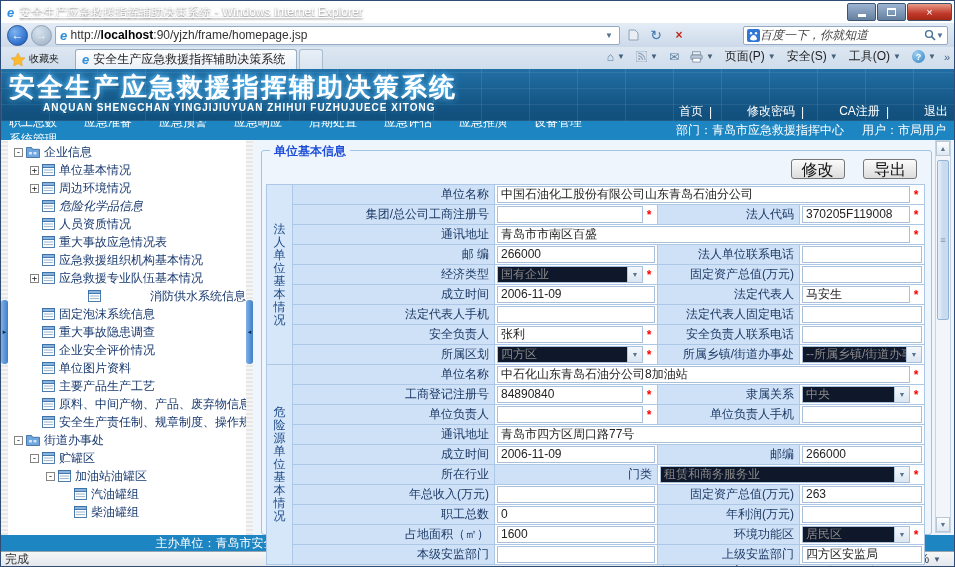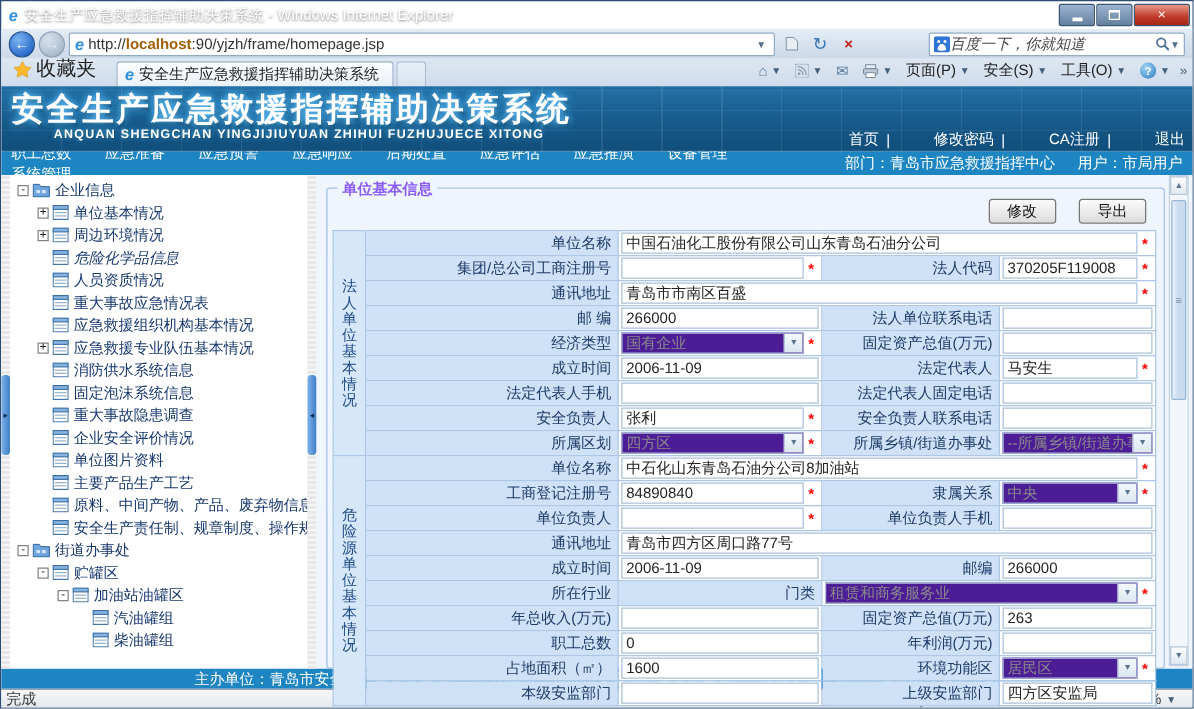--- a/index.html
+++ b/index.html
@@ -2,48 +2,48 @@
 <html><head>
 <meta charset="utf-8">
 <style>
   * { margin:0; padding:0; box-sizing:border-box; }
   html,body { width:955px; height:567px; font-family:"Liberation Sans","DejaVu Sans",sans-serif; }
   .window { width:955px; height:567px; display:flex; flex-direction:column; border:1px solid #2f4d74; background:#fff; overflow:hidden; }
 
   
   .titlebar { height:22px; flex:0 0 22px; display:flex; align-items:center; padding:0 2px 0 6px;
     background:linear-gradient(#8cabd4,#placeholder,#планета) , linear-gradient(#8cabd4,#6189bc 60%,#54709f); color:#fff; font-size:12px; }
-  .titlebar .ttl { margin-left:5px; text-shadow:0 1px 2px rgba(0,0,0,.55); white-space:nowrap; overflow:hidden; flex:1; }
+  .titlebar .ttl { margin-left:5px; text-shadow:0 1px 2px rgba(0,0,0,.55); white-space:nowrap; overflow:hidden; flex:1;text-decoration:underline; }
   .winbtns { display:flex; margin-left:auto; }
   .winbtn { width:29px; height:18px; display:flex; align-items:center; justify-content:center;
     background:linear-gradient(#9db4d2,#64809f); border:1px solid #3c5573; border-radius:2px; margin-left:1px; color:#fff; font-size:11px; cursor:default; }
   .winbtn.close { width:45px; background:linear-gradient(#e89a86,#c0392b 60%,#a52714); }
   .glyph-min { width:8px; height:3px; background:#fff; margin-top:7px; }
   .glyph-max { width:9px; height:8px; border:1px solid #fff; border-top-width:2px; }
 
   
   .addrbar { height:24px; flex:0 0 24px; background:linear-gradient(#e4edf6,#ccd9e9); display:flex; align-items:center; padding:0 6px; gap:3px; }
   .navbtn { width:21px; height:21px; border-radius:50%; display:flex; align-items:center; justify-content:center;
     font-size:12px; color:#fff; background:radial-gradient(circle at 35% 30%,#7db4ef,#2e6fce 70%,#1c4f9e); border:1px solid #23528f; }
   .navbtn.fwd { background:radial-gradient(circle at 35% 30%,#d7e2ee,#aebecf 70%,#93a6ba); color:#e9eef4; border-color:#8fa2b6; }
   .addrfield { width:565px; height:19px; background:#fff; border:1px solid #93abc4; border-radius:2px;
     display:flex; align-items:center; padding:0 2px 0 4px; font-size:12px; color:#333; }
-  .addrfield .host { font-weight:bold; color:#a16207; }
+  .addrfield .host { font-weight:bold; color:#000000; }
   .addr-dd { margin-left:auto; color:#55718e; font-size:8px; padding:0 4px; }
   .mini-btn { width:20px; height:20px; display:flex; align-items:center; justify-content:center; font-size:12px; border-radius:2px; }
   .refresh { color:#3c78b4; font-size:14px; }
   .stopx { color:#c1271b; font-weight:bold; }
   .searchbox { margin-left:auto; width:205px; height:19px; background:#fff; border:1px solid #93abc4; border-radius:2px;
     display:flex; align-items:center; gap:0; padding:0 3px; font-size:12px; }
   .searchbox .stext { color:#444; font-style:italic; flex:1; white-space:nowrap; overflow:hidden; }
   .sep-dd { color:#55718e; font-size:8px; }
 
   
   .favbar { height:22px; flex:0 0 22px; background:linear-gradient(#dde7f2,#cfdceb); display:flex; align-items:flex-end; padding:0 4px; }
-  .favbtn { display:flex; align-items:center; gap:4px; font-size:16px; color:#1e1e1e; padding:2px 8px 3px 6px;text-align:right; }
+  .favbtn { display:flex; align-items:center; gap:4px; font-size:10px; color:#1e1e1e; padding:2px 8px 3px 6px;text-align:right; }
   .tab { width:222px; height:20px; background:linear-gradient(#fdfeff,#e9f0f8); border:1px solid #97adc4; border-bottom:none;
     border-radius:3px 3px 0 0; display:flex; align-items:center; gap:4px; padding:0 6px; font-size:12px; color:#222; margin-left:8px; }
   .tab .tab-title { white-space:nowrap; overflow:hidden; }
   .tabstub { width:24px; height:20px; border:1px solid #a9bccf; border-bottom:none; border-radius:3px 3px 0 0; background:linear-gradient(#e8eff7,#d9e4f0); margin-left:2px; }
   .cmdbar { margin-left:auto; display:flex; align-items:center; gap:5px; font-size:12px; color:#1e1e1e; padding-bottom:3px; }
   .cmd-dd { font-size:8px; color:#44607c; }
   .cmd-item { display:flex; align-items:center; gap:3px; padding:1px 3px; }
   .helpbtn { width:13px; height:13px; border-radius:50%; background:radial-gradient(circle at 35% 30%,#9fd1f2,#2d7fc1); color:#fff; font-size:9px; font-weight:bold; display:flex; align-items:center; justify-content:center; }
   .chev { color:#44607c; font-size:11px; }
   .ie-e { color:#2f8fdd; font-weight:bold; font-style:italic; font-size:13px; line-height:1; }
@@ -76,32 +76,32 @@
   .tree-row { height:18px; display:flex; align-items:center; white-space:nowrap; }
   .tree-exp { width:9px; height:9px; flex:0 0 9px; border:1px solid #848484; background:#fff; color:#222; font-size:9px; line-height:7px;
     text-align:center; margin-right:3px; font-family:"DejaVu Sans Mono",monospace; }
   .tree-spc { width:12px; flex:0 0 12px; }
   .tree-ico { margin-right:4px; display:flex; }
   .tree-lbl { cursor:default; }
 
   
   .main { flex:1; position:relative; padding:10px 22px 0 8px; min-width:0; }
   .groupbox { position:relative; border:1px solid #a3c3e3; border-radius:3px; padding:2px 6px 0 4px; height:100%; }
-  .gtitle { position:absolute; top:-8px; left:8px; background:#eef5fc; color:#8b5cf6; font-weight:bold; font-size:12px; padding:0 4px; }
+  .gtitle { position:absolute; top:-8px; left:8px; background:#eef5fc; color:#1d4ed8; font-weight:bold; font-size:12px; padding:0 4px; }
   .btnrow { text-align:right; padding:6px 8px 5px 0; }
-  .fbtn { width:54px; height:20px; margin-left:14px; font-size:12px; color:#111; border:1px solid #777;
+  .fbtn { width:54px; height:20px; margin-left:14px; font-size:16px; color:#111; border:1px solid #777;
     border-radius:3px; background:linear-gradient(#fbfbfb,#dcdcdc); cursor:default; }
   table.form { border-collapse:collapse; width:100%; table-layout:fixed; }
   td { border:1px solid #adc8e6; height:19px; padding:0; font-size:12px; overflow:hidden; white-space:nowrap; }
   td.grp { background:#d7e7fa; color:#1d4a86; text-align:center; vertical-align:middle; line-height:13px; white-space:pre-line; }
   td.lbl { background:#cfe1f7; color:#1c3a66; text-align:right; padding:0 5px 0 2px; }
   td.val { background:#fff; padding:1px 2px; }
   .vwrap { display:flex; align-items:center; height:17px; }
   .inp { flex:1; min-width:0; height:17px; line-height:15px; border:1px solid #a9c0da; background:#fff; padding:0 3px; color:#222; overflow:hidden; }
-  .sel { flex:1; min-width:0; height:17px; border:1px solid #a9c0da; background:#4c1d95; color:#8a8a8a; display:flex; align-items:center; overflow:hidden; }
+  .sel { flex:1; min-width:0; height:17px; border:1px solid #a9c0da; background:#0f172a; color:#8a8a8a; display:flex; align-items:center; overflow:hidden; }
   .sel .seltext { padding-left:3px; flex:1; overflow:hidden; }
   .sel .arr { flex:0 0 15px; height:100%; background:linear-gradient(#f4f8fc,#dbe6f1); border-left:1px solid #b7c9dd;
     color:#5a7591; font-size:7px; display:flex; align-items:center; justify-content:center; }
   .star { flex:0 0 12px; color:#f00; text-align:center; font-weight:bold; }
 
   
   .vscroll { position:absolute; right:3px; top:0; bottom:2px; width:16px; background:#f2f5f9; border:1px solid #c4d4e4; display:flex; flex-direction:column; }
   .sbtn { height:15px; flex:0 0 15px; background:linear-gradient(#fdfdfe,#dfe8f1); border:1px solid #b7c7d8; color:#5a7590; font-size:7px;
     display:flex; align-items:center; justify-content:center; }
   .sbtn.down { margin-top:auto; }
@@ -346,21 +346,21 @@
           <span class="tree-ico">
             <svg width="13" height="12" viewBox="0 0 13 12">
               <rect x=".5" y=".5" width="12" height="11" fill="#fff" stroke="#3a6ea5" stroke-width=".9"></rect>
               <rect x=".5" y=".5" width="12" height="3" fill="#8ab4e0" stroke="#3a6ea5" stroke-width=".9"></rect>
               <line x1="1.8" y1="6" x2="11.2" y2="6" stroke="#9ab4cc"></line>
               <line x1="1.8" y1="8.6" x2="11.2" y2="8.6" stroke="#9ab4cc"></line>
             </svg>
           </span>
           <span class="tree-lbl">应急救援专业队伍基本情况</span>
         </div>
-        <div class="tree-row" style="padding-left: 22px;">
+        <div class="tree-row" style="padding-left: 22px; justify-content: space-between;">
           <span class="tree-spc"></span>
           <span class="tree-ico">
             <svg width="13" height="12" viewBox="0 0 13 12">
               <rect x=".5" y=".5" width="12" height="11" fill="#fff" stroke="#3a6ea5" stroke-width=".9"></rect>
               <rect x=".5" y=".5" width="12" height="3" fill="#8ab4e0" stroke="#3a6ea5" stroke-width=".9"></rect>
               <line x1="1.8" y1="6" x2="11.2" y2="6" stroke="#9ab4cc"></line>
               <line x1="1.8" y1="8.6" x2="11.2" y2="8.6" stroke="#9ab4cc"></line>
             </svg>
           </span>
           <span class="tree-lbl">消防供水系统信息</span>

